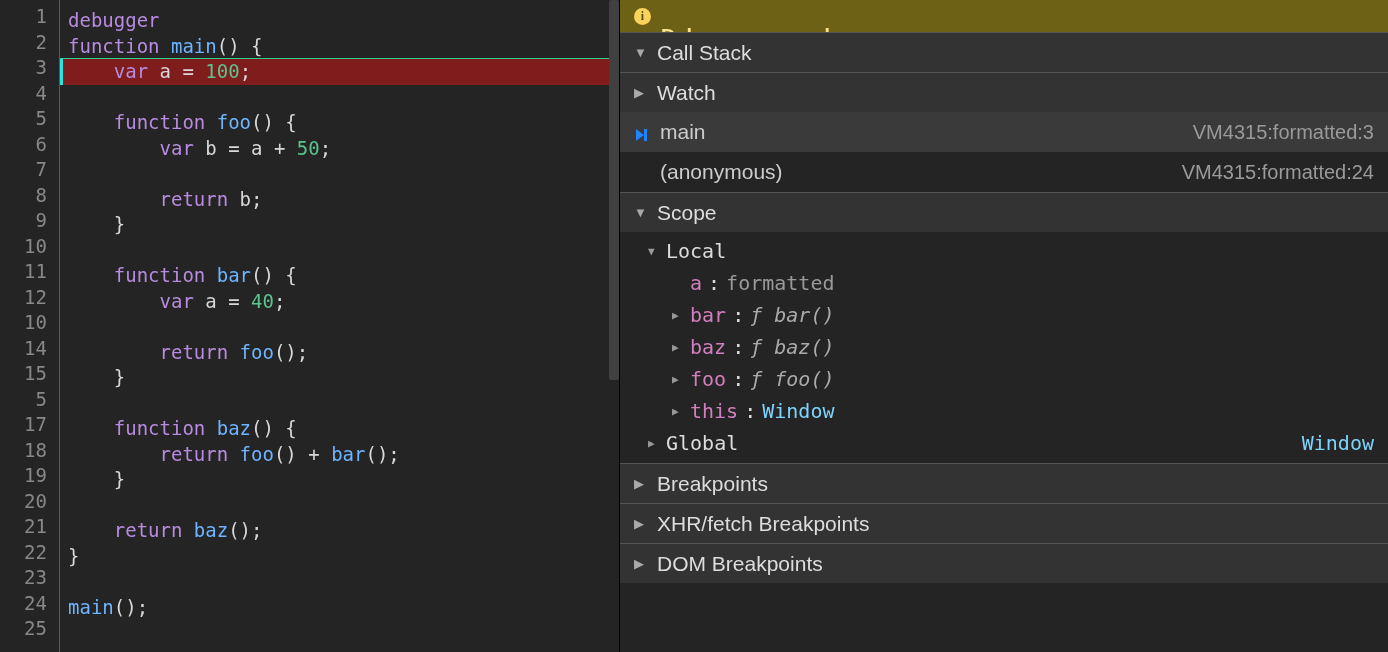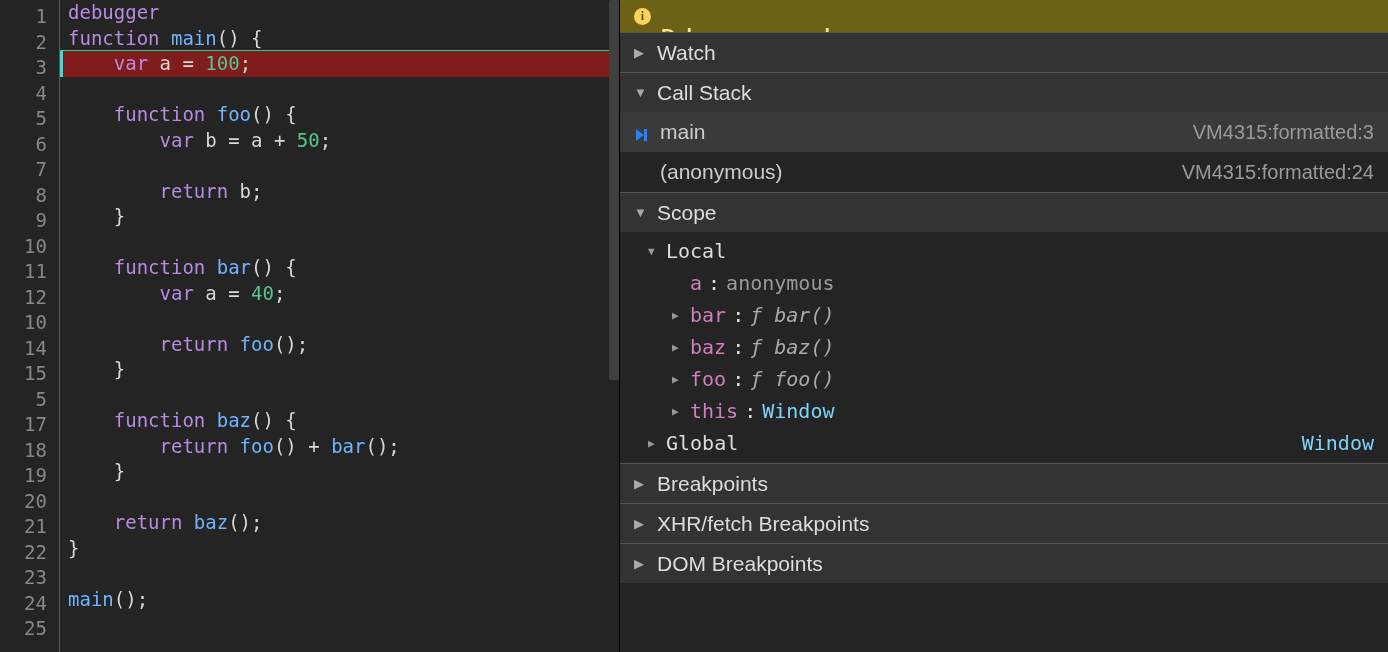--- a/index.html
+++ b/index.html
@@ -34,21 +34,21 @@
     height: 25.5px;
     line-height: 25.5px;
     text-align: right;
     padding-right: 12px;
     color: #888;
     font-size: 19px;
     font-family: Menlo, Monaco, Consolas, monospace;
   }
   .code {
     flex: 1;
-    padding-top: 0;
+    padding-top: 8px;
     font-family: Menlo, Monaco, Consolas, monospace;
     font-size: 19px;
     position: relative;
   }
   .code .line {
     height: 25.5px;
     line-height: 25.5px;
     padding-left: 8px;
     white-space: pre;
     position: relative;
@@ -227,27 +227,27 @@
 </div>
 
 <div class="right-pane">
 
   <div class="status-bar">
     <span class="info-icon">i</span>
     <span class="msg">Debugger paused</span>
   </div>
 
   <div class="section-header">
+    <span class="tri down"></span>
+    <span>Call Stack</span>
+  </div>
+
+  <div class="section-header">
     <span class="tri right"></span>
     <span>Watch</span>
-  </div>
-
-  <div class="section-header">
-    <span class="tri down"></span>
-    <span>Call Stack</span>
   </div>
 
   <div id="callstack">
       <div class="stack-row active">
         <span class="left">
           <span class="arrow"><svg viewBox="0 0 16 16" width="16" height="16">
               <path d="M2 2 L10 8 L2 14 Z M10 2 h3 v12 h-3 z" fill="#2184ff"></path>
             </svg></span>
           <span>main</span>
         </span>
@@ -273,21 +273,21 @@
         <span class="tri-s down"></span>
         <span>Local</span>
       </span>
     </div>
     <div id="scope-items">
         <div class="scope-line">
           <span class="lead indent1">
             <span class="tri-s">&nbsp;</span>
             <span class="key">a</span>
             <span>: </span>
-            <span class="val-undef">anonymous</span>
+            <span class="val-undef">formatted</span>
           </span>
         </div>
         <div class="scope-line">
           <span class="lead indent1">
             <span class="tri-s right"></span>
             <span class="key">bar</span>
             <span>: </span>
             <span class="fkey"><span style="font-style:italic">ƒ bar()</span></span>
           </span>
         </div>

